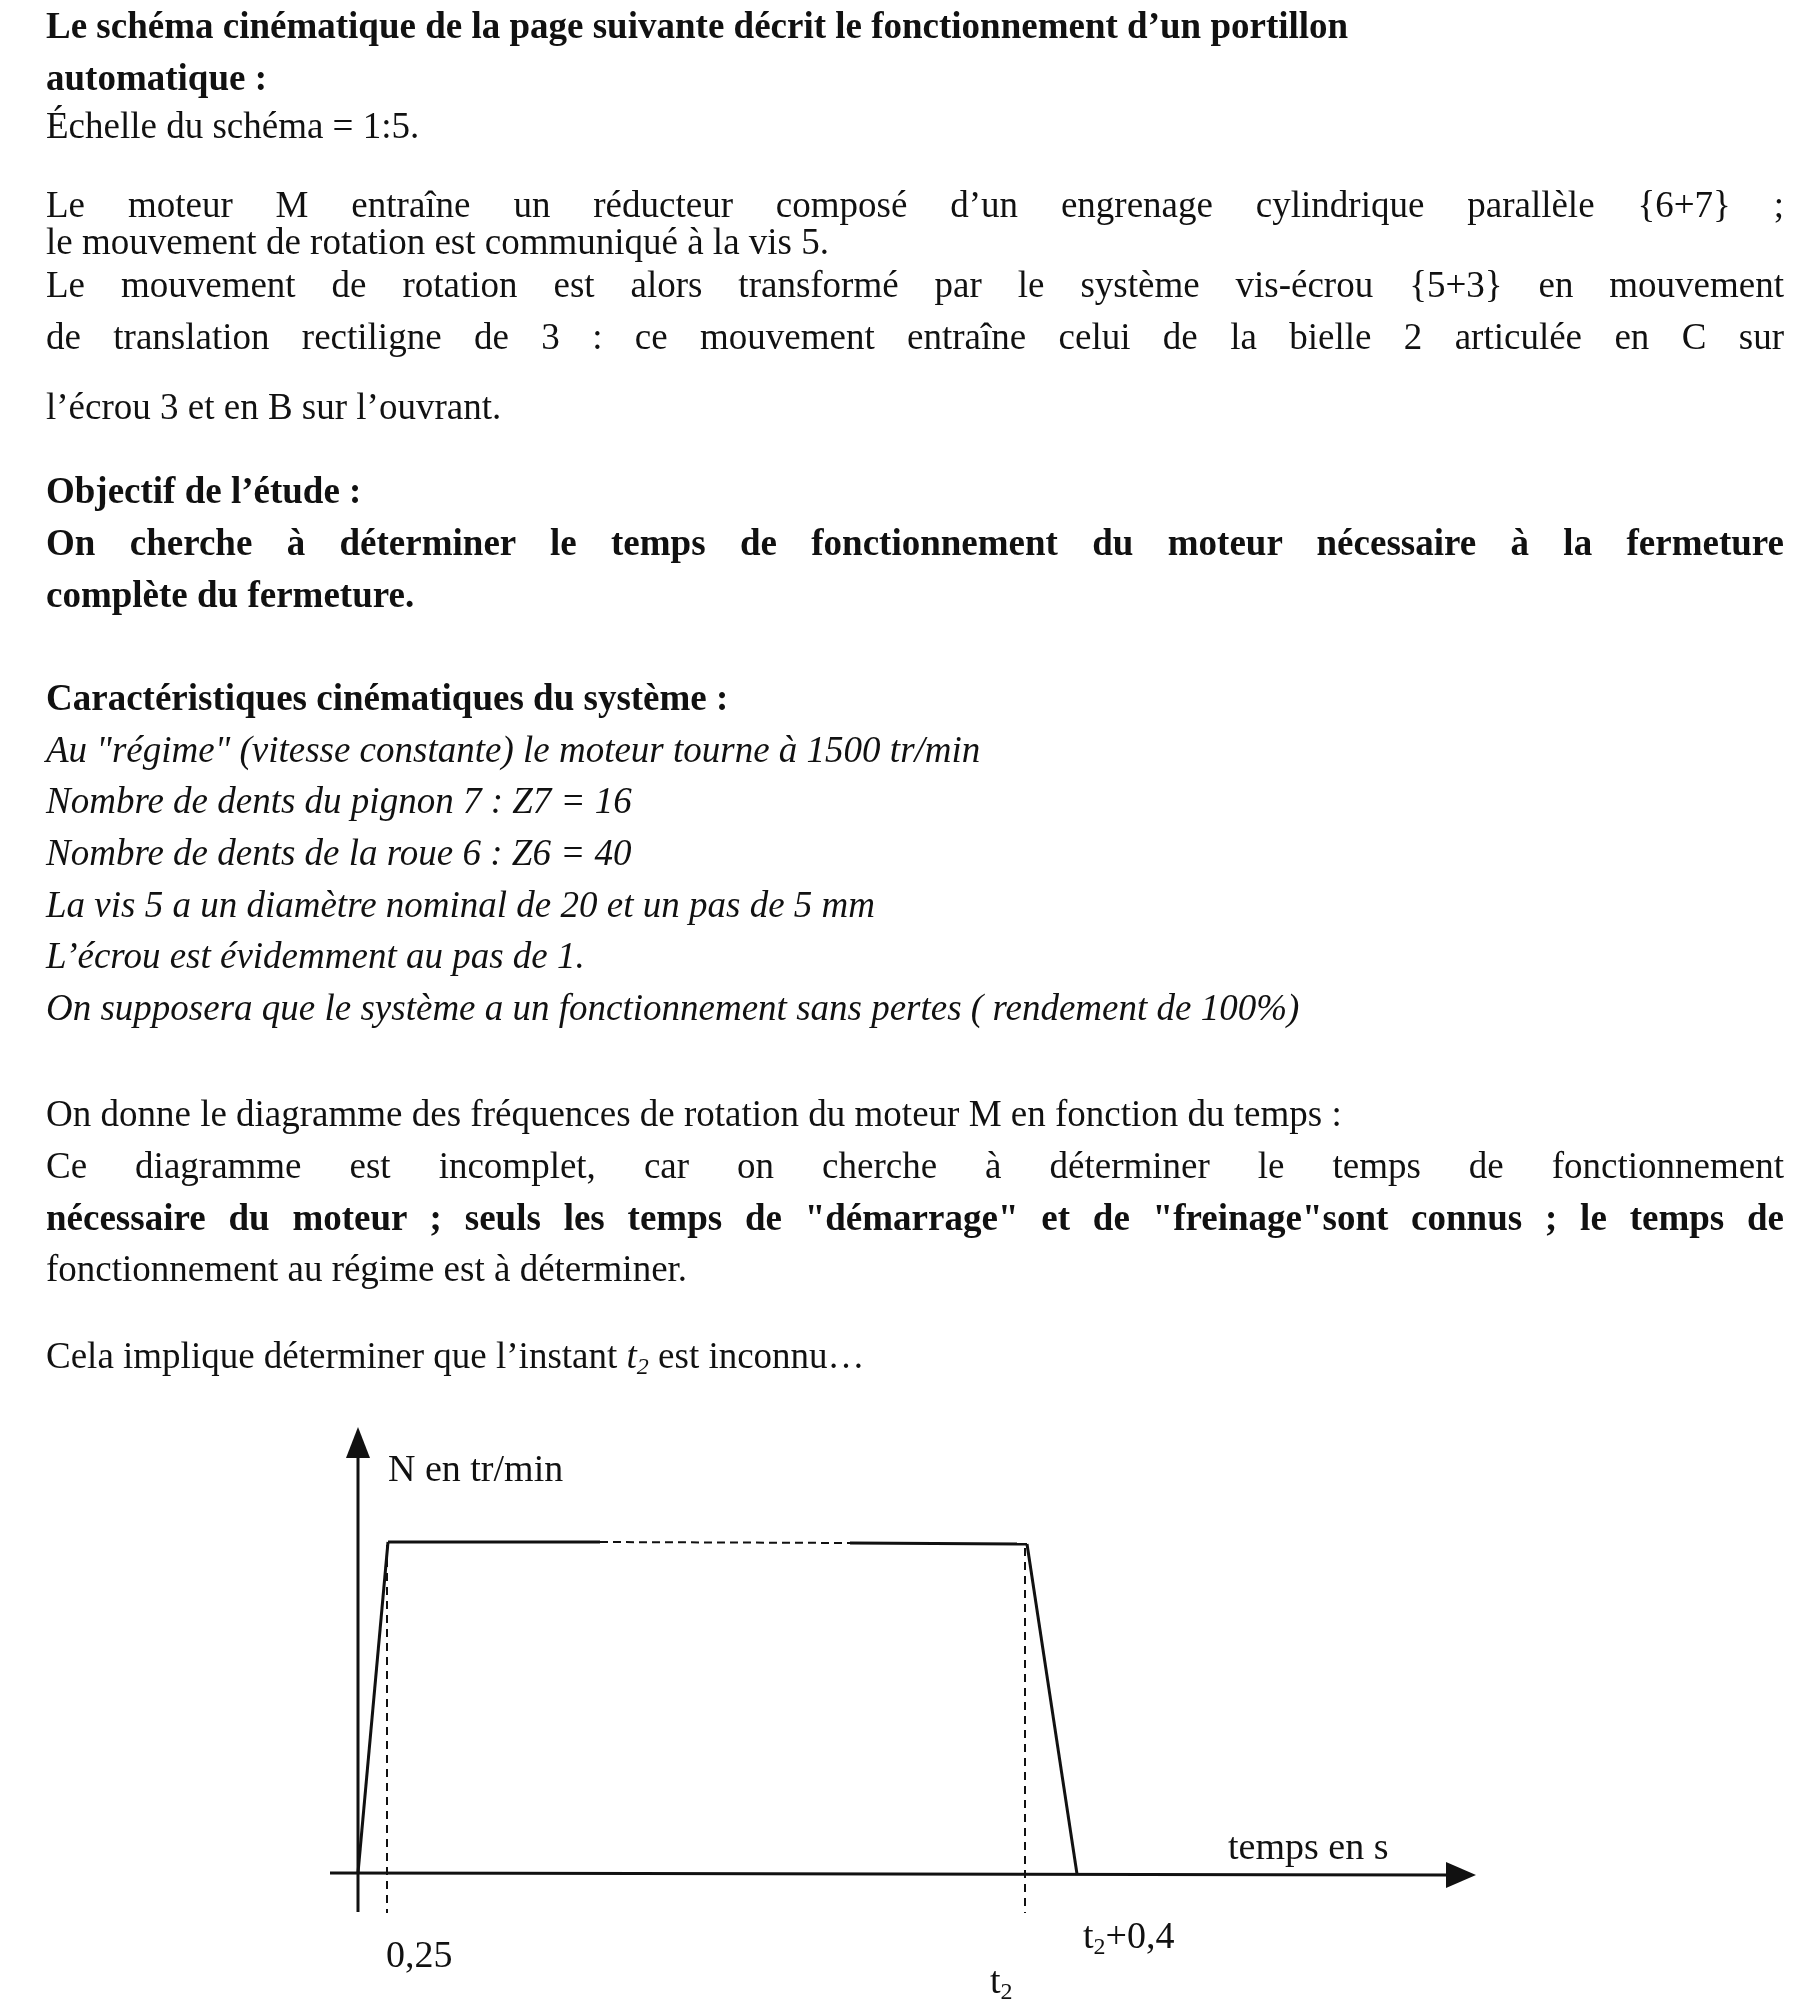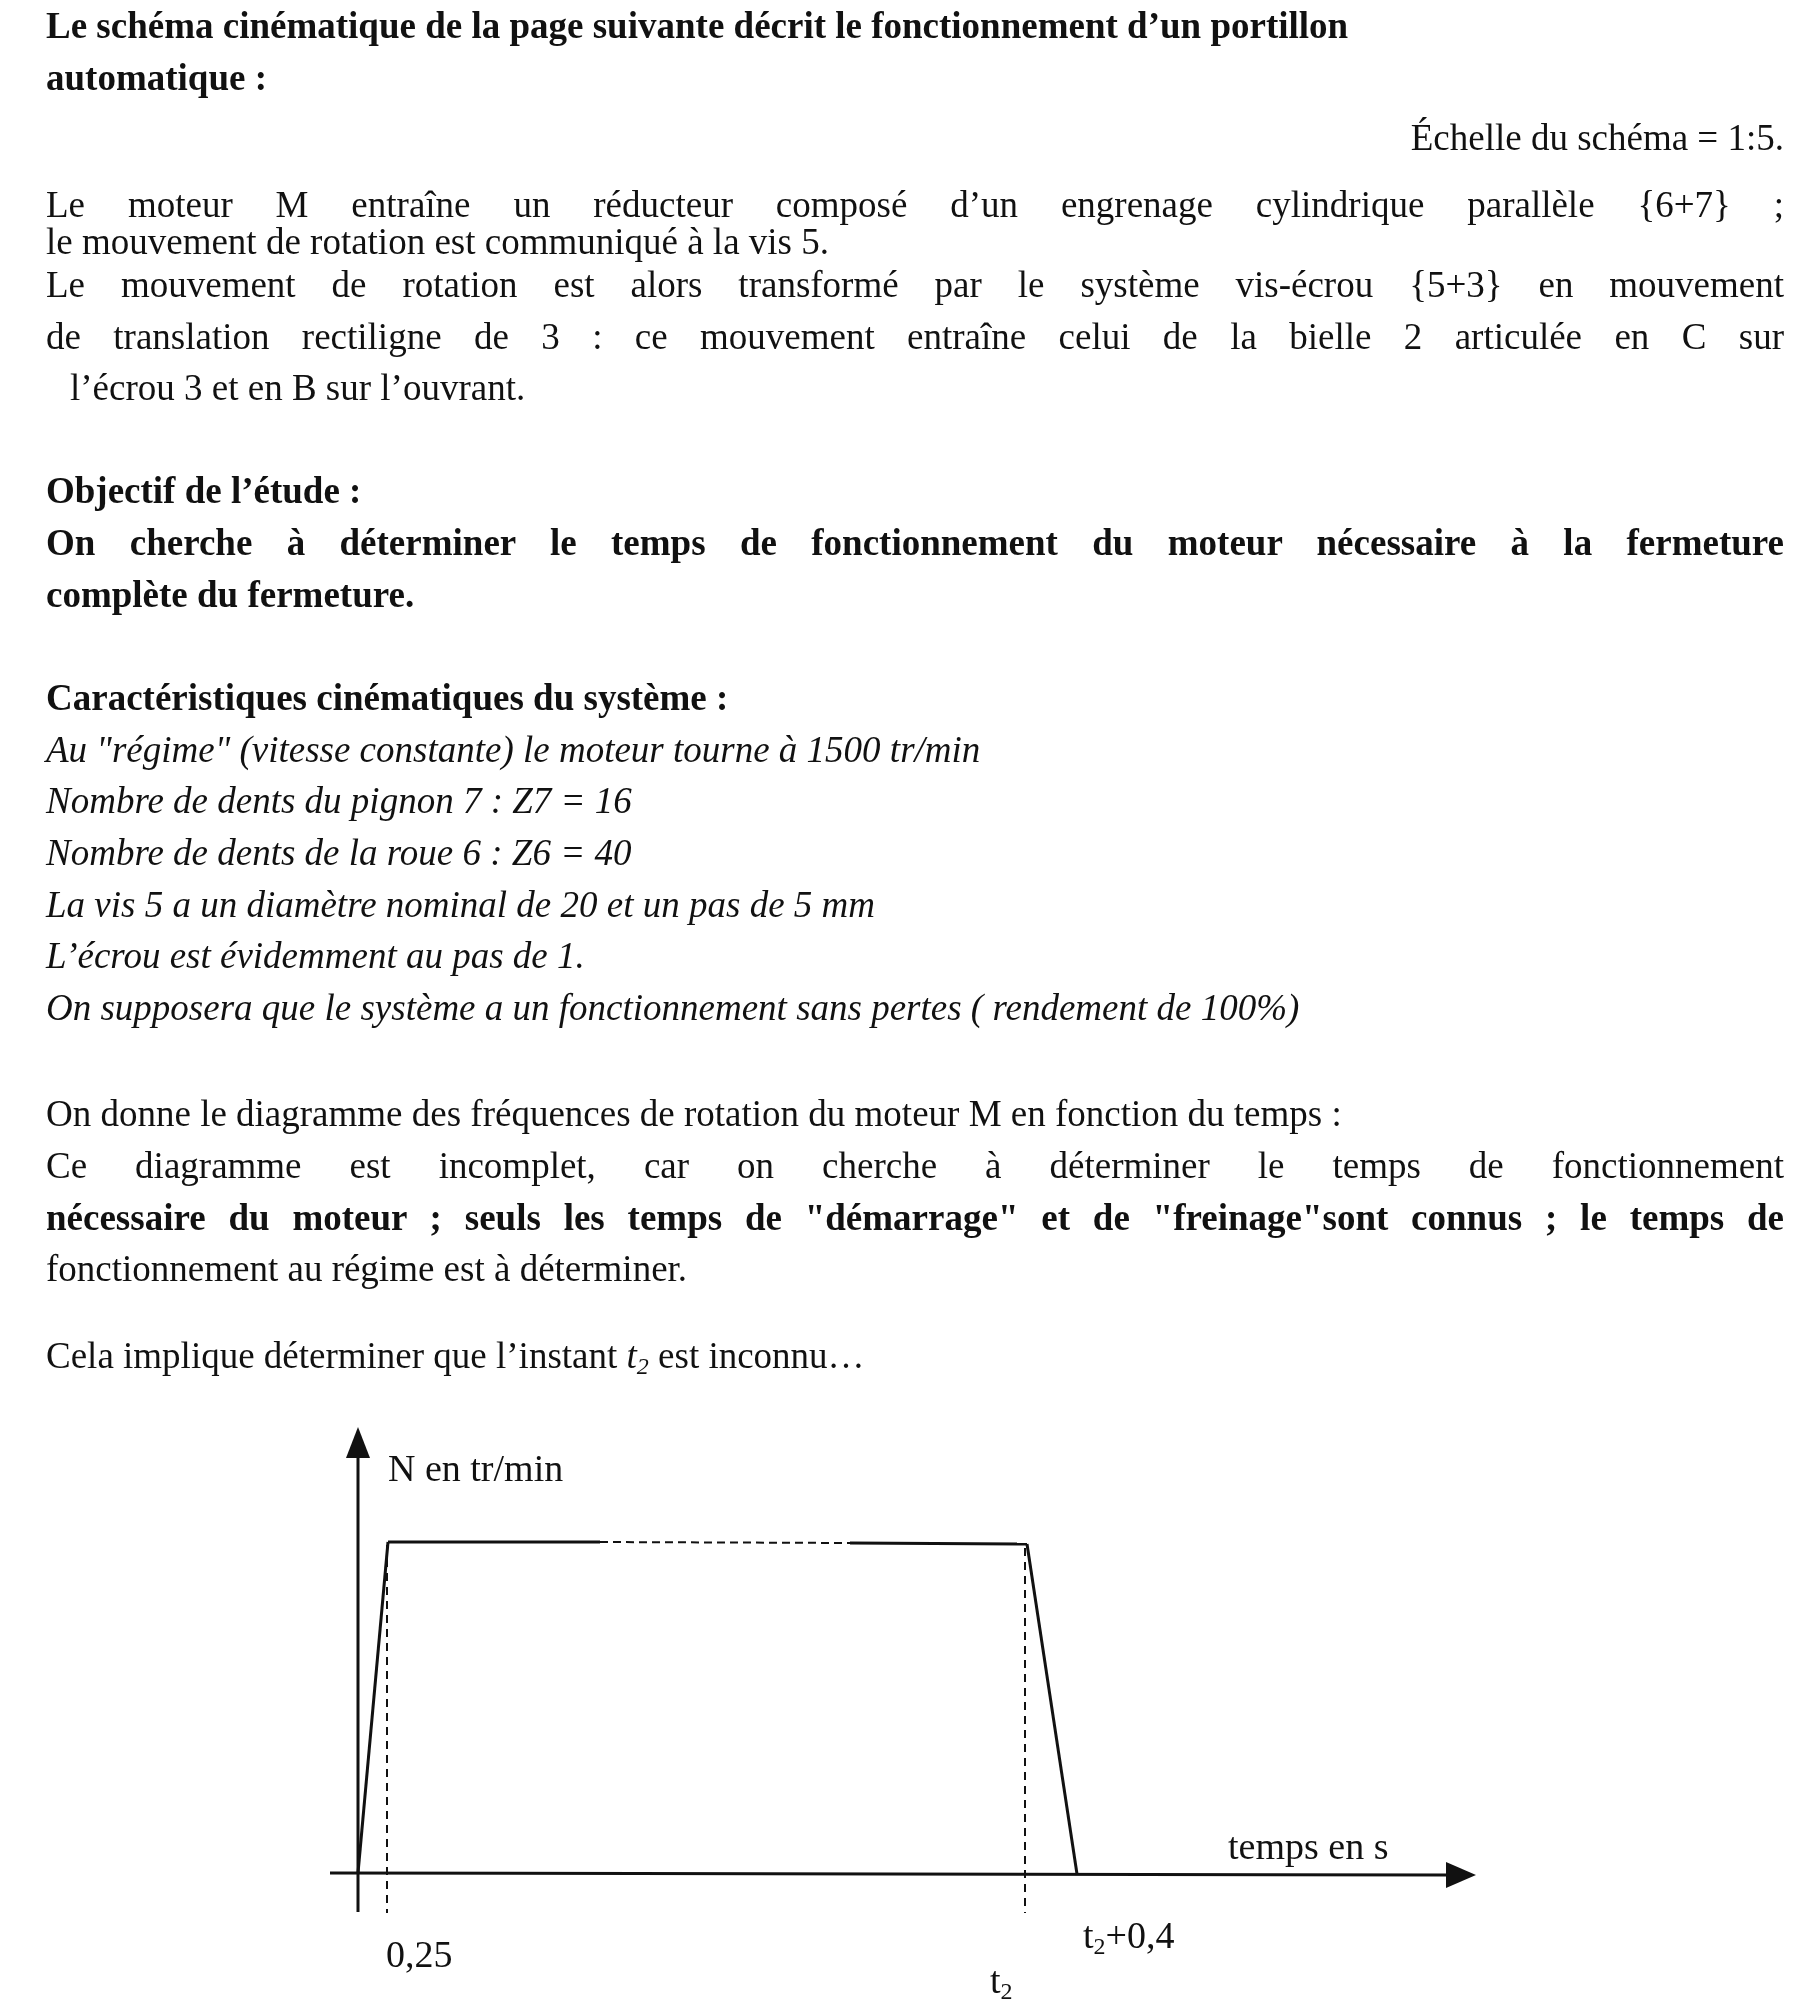--- a/index.html
+++ b/index.html
@@ -23,26 +23,26 @@
     font-family: "Liberation Serif", "DejaVu Serif", serif;
   }
 </style>
 </head>
 <body>
 
 <div class="page">
 
   <div class="line bold" style="top:0px;">Le schéma cinématique de la page suivante décrit le fonctionnement d’un portillon</div>
   <div class="line bold" style="top:52px;">automatique :</div>
-  <div class="line" style="top:112px;text-align:right;">Échelle du schéma = 1:5.</div>
+  <div class="line" style="top:100px;">Échelle du schéma = 1:5.</div>
   <div class="line just" style="top:155px;margin-top:24px;">Le moteur M entraîne un réducteur composé d’un engrenage cylindrique parallèle {6+7} ;</div>
   <div class="line" style="top:216px;">le mouvement de rotation est communiqué à la vis 5.</div>
   <div class="line just" style="top:259px;">Le mouvement de rotation est alors transformé par le système vis-écrou {5+3} en mouvement</div>
   <div class="line just" style="top:311px;">de translation rectiligne de 3 : ce mouvement entraîne celui de la bielle 2 articulée en C sur</div>
-  <div class="line" style="top:362px;margin-left:24px;">l’écrou 3 et en B sur l’ouvrant.</div>
+  <div class="line" style="top:381px;">l’écrou 3 et en B sur l’ouvrant.</div>
 
   <div class="line bold" style="top:465px;">Objectif de l’étude :</div>
   <div class="line bold just" style="top:517px;">On cherche à déterminer le temps de fonctionnement du moteur nécessaire à la fermeture</div>
   <div class="line bold" style="top:569px;">complète du fermeture.</div>
 
   <div class="line bold" style="top:672px;">Caractéristiques cinématiques du système :</div>
   <div class="line ital" style="top:724px;">Au "régime" (vitesse constante) le moteur tourne à 1500 tr/min</div>
   <div class="line ital" style="top:775px;">Nombre de dents du pignon 7 : Z7 = 16</div>
   <div class="line ital" style="top:827px;">Nombre de dents de la roue 6 : Z6 = 40</div>
   <div class="line ital" style="top:879px;">La vis 5 a un diamètre nominal de 20 et un pas de 5 mm</div>

